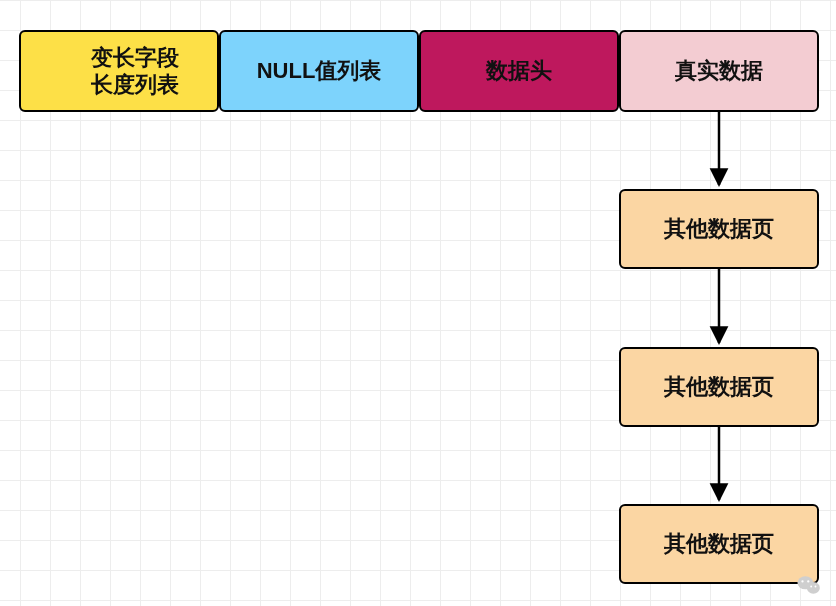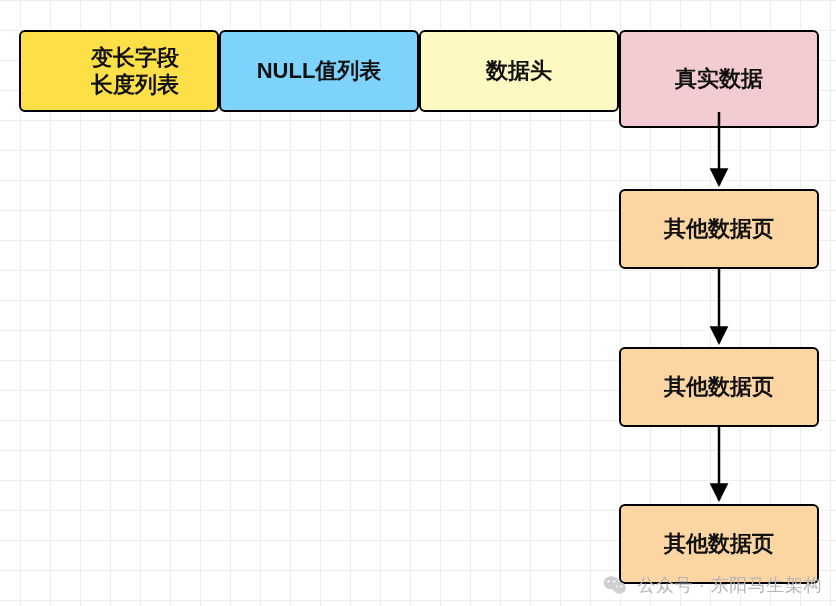--- a/index.html
+++ b/index.html
@@ -48,22 +48,22 @@
   .wechat-icon {
     width: 26px; height: 26px;
     display: inline-block;
   }
 </style>
 </head>
 <body>
 
 <div class="box" style="left: 19px; top: 30px; width: 200px; height: 82px; background: #fde047; padding-left: 36px;">变长字段<br>长度列表</div>
 <div class="box" style="left: 219px; top: 30px; width: 200px; height: 82px; background: #7dd3fc;">NULL值列表</div>
-<div class="box" style="left: 419px; top: 30px; width: 200px; height: 82px; background: #fef9c3;">数据头</div>
-<div class="box" style="left: 619px; top: 30px; width: 200px; height: 98px; background: rgb(243, 204, 210);">真实数据</div>
+<div class="box" style="left: 419px; top: 30px; width: 200px; height: 82px; background: #be185d;">数据头</div>
+<div class="box" style="left: 619px; top: 30px; width: 200px; height: 82px; background: rgb(243, 204, 210);">真实数据</div>
 
 <div class="box" style="left: 619px; top: 189px; width: 200px; height: 80px; background: rgb(251, 214, 163);">其他数据页</div>
 <div class="box" style="left: 619px; top: 347px; width: 200px; height: 80px; background: rgb(251, 214, 163);">其他数据页</div>
 <div class="box" style="left: 619px; top: 504px; width: 200px; height: 80px; background: rgb(251, 214, 163);">其他数据页</div>
 
 <svg class="arrow" width="836" height="606">
   <defs>
     <marker id="ah" viewBox="0 0 12 12" refX="10" refY="6" markerWidth="9" markerHeight="9" orient="auto-start-reverse">
       <path d="M1 1 L11 6 L1 11 Z" fill="#000"></path>
     </marker>
@@ -77,16 +77,13 @@
   <span class="wechat-icon">
     <svg viewBox="0 0 36 36" width="26" height="26">
       <ellipse cx="13" cy="15" rx="11" ry="9" fill="#cfcfcf"></ellipse>
       <ellipse cx="24" cy="22" rx="9" ry="8" fill="#cfcfcf"></ellipse>
       <circle cx="9" cy="13" r="1.6" fill="#fff"></circle>
       <circle cx="17" cy="13" r="1.6" fill="#fff"></circle>
       <circle cx="21" cy="20" r="1.3" fill="#fff"></circle>
       <circle cx="27" cy="20" r="1.3" fill="#fff"></circle>
     </svg>
   </span>
-  <span>
-    <span>公众号 · </span><span>东阳马生架构</span>
-  </span>
 </div>
 
 </body></html>

